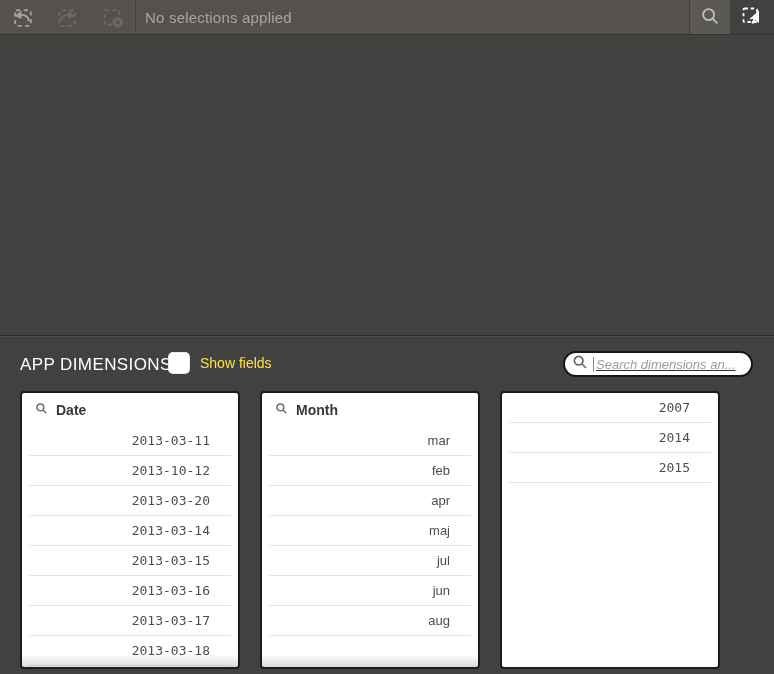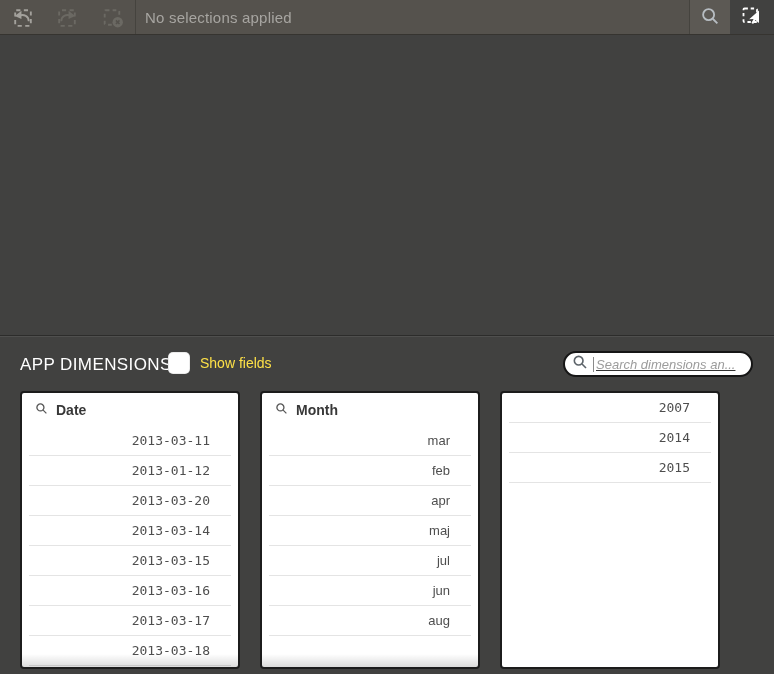--- a/index.html
+++ b/index.html
@@ -176,21 +176,21 @@
       <span>
         <svg width="13" height="13" viewBox="0 0 24 24" fill="none" stroke="currentColor" stroke-width="2.4">
           <circle cx="10" cy="10" r="6.5"></circle>
           <path d="M15 15 L21 21"></path>
         </svg>
       </span>
       <span class="card-title">Date</span>
     </div>
     <div class="rows">
         <div class="row mono">2013-03-11</div>
-        <div class="row mono">2013-01-12</div>
+        <div class="row mono">2013-10-12</div>
         <div class="row mono">2013-03-20</div>
         <div class="row mono">2013-03-14</div>
         <div class="row mono">2013-03-15</div>
         <div class="row mono">2013-03-16</div>
         <div class="row mono">2013-03-17</div>
         <div class="row mono">2013-03-18</div>
       </div>
     <div class="scroll-shadow" style="display: block;"></div>
   </div>
     <div class="card">

